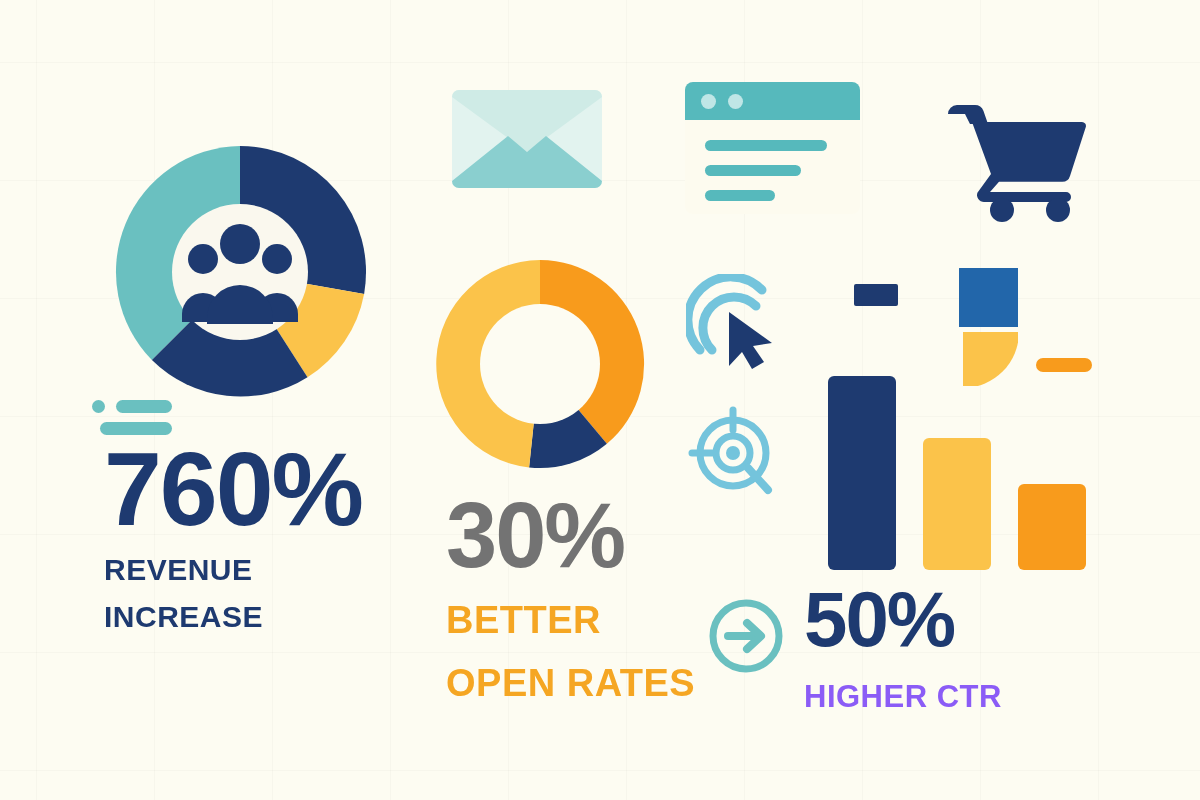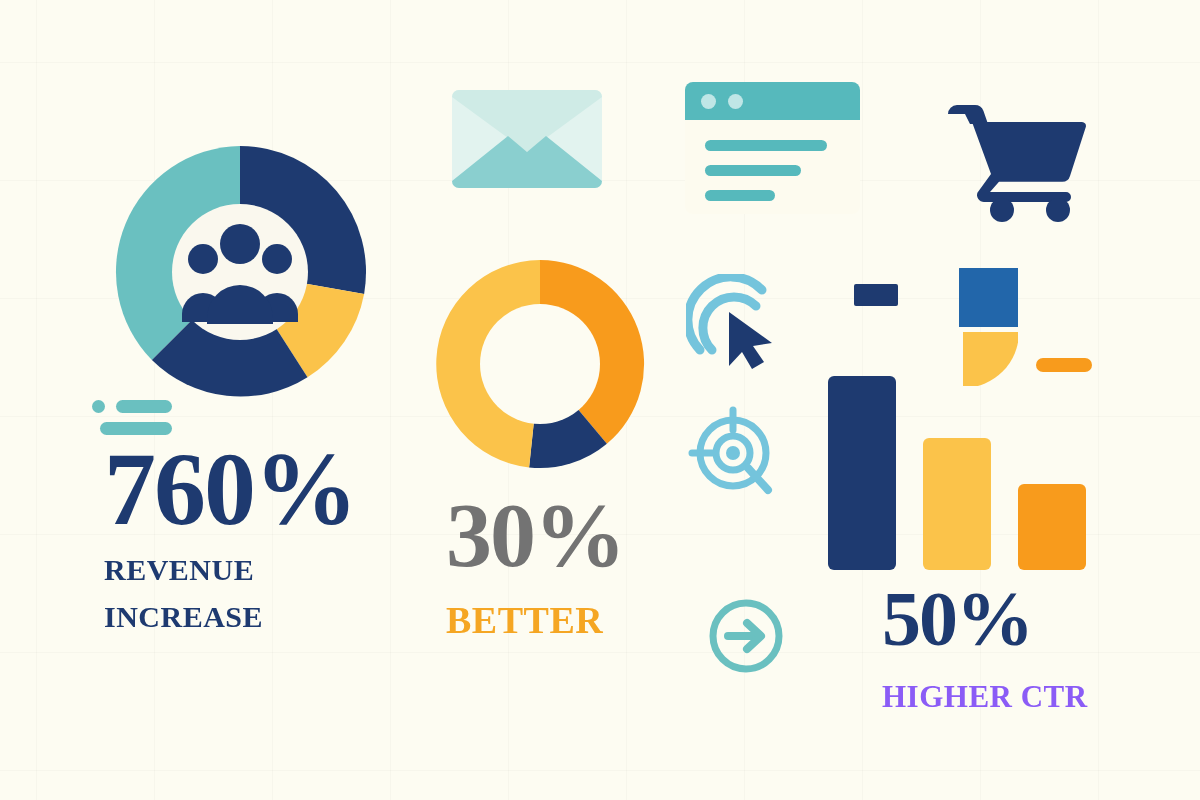--- a/index.html
+++ b/index.html
@@ -6,21 +6,21 @@
     margin: 0;
     padding: 0;
     background: #ffffff;
   }
   #canvas {
     position: relative;
     width: 1200px;
     height: 800px;
     background: #FDFCF2;
     overflow: hidden;
-    font-family: Liberation Serif, serif;
+    font-family: Liberation Sans, sans-serif;
   }
   
   .grid {
     position: absolute;
     inset: 0;
     background-image:
       linear-gradient(to right, rgba(0,0,0,0.022) 1px, transparent 1px),
       linear-gradient(to bottom, rgba(0,0,0,0.022) 1px, transparent 1px);
     background-size: 118px 118px;
     background-position: 36px 62px;
@@ -43,21 +43,21 @@
   }
 
   #stat1 { left: 104px; top: 440px; }
   #stat1 .stat-number { font-size: 104px; color: #1E3A70; }
   #stat1 .stat-label  { font-size: 30px;  color: #1E3A70; margin-top: 14px; }
 
   #stat2 { left: 446px; top: 492px; }
   #stat2 .stat-number { font-size: 92px; color: #737373; }
   #stat2 .stat-label  { font-size: 38px; color: #F5A623; margin-top: 20px; }
 
-  #stat3 { left: 882px; top: 582px; }
+  #stat3 { left: 804px; top: 582px; }
   #stat3 .stat-number { font-size: 78px; color: #1E3A70; }
   #stat3 .stat-label  { font-size: 31px; color: #8b5cf6; margin-top: 24px; }
 
   
   .legend-dot {
     width: 13px; height: 13px; border-radius: 50%;
     background: #6AC0C0;
   }
   .legend-pill {
     height: 13px; border-radius: 7px; background: #6AC0C0;
@@ -166,20 +166,21 @@
       <path d="M108 108 L174.9 187.7 A104 104 0 0 1 97.1 211.4 Z" fill="#1E3A70"></path>
 
       <path d="M108 108 L97.1 211.4 A104 104 0 0 1 108 4 Z" fill="#FBC34A"></path>
       <circle cx="108" cy="108" r="60" fill="#FDFCF2"></circle>
     </svg>
   </div>
 
   <div class="abs" id="stat2">
     <div class="stat-number">30%</div>
     <div class="stat-label">BETTER</div>
+    <div class="stat-label">OPEN RATES</div>
   </div>
 
   <div class="abs" style="left:686px; top:274px;">
     <svg width="96" height="96" viewBox="0 0 96 96">
       <path d="M14 76 A42 42 0 0 1 76 16" fill="none" stroke="#74C4DC" stroke-width="9" stroke-linecap="round"></path>
       <path d="M26 76 A30 30 0 0 1 70 32" fill="none" stroke="#74C4DC" stroke-width="9" stroke-linecap="round"></path>
       <path d="M43 38 L43 92 L56 78 L66 95 L78 88 L67 72 L86 69 Z" fill="#1E3A70"></path>
     </svg>
   </div>
 

